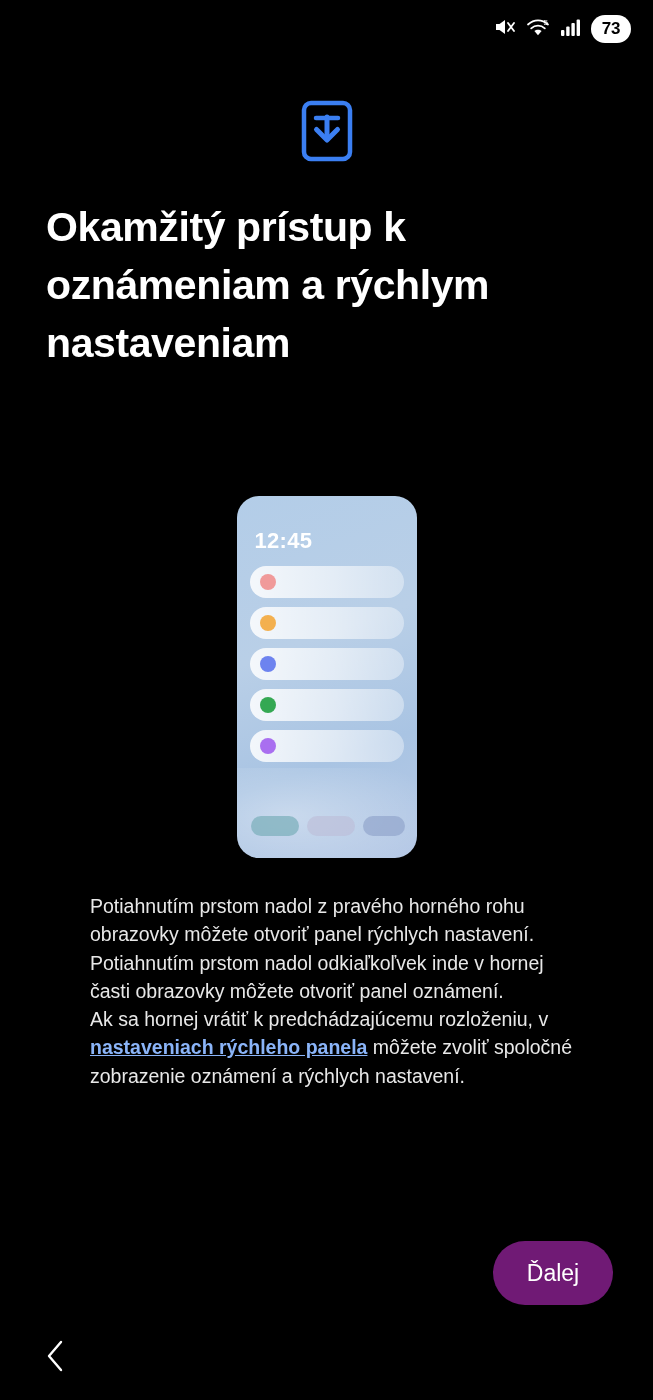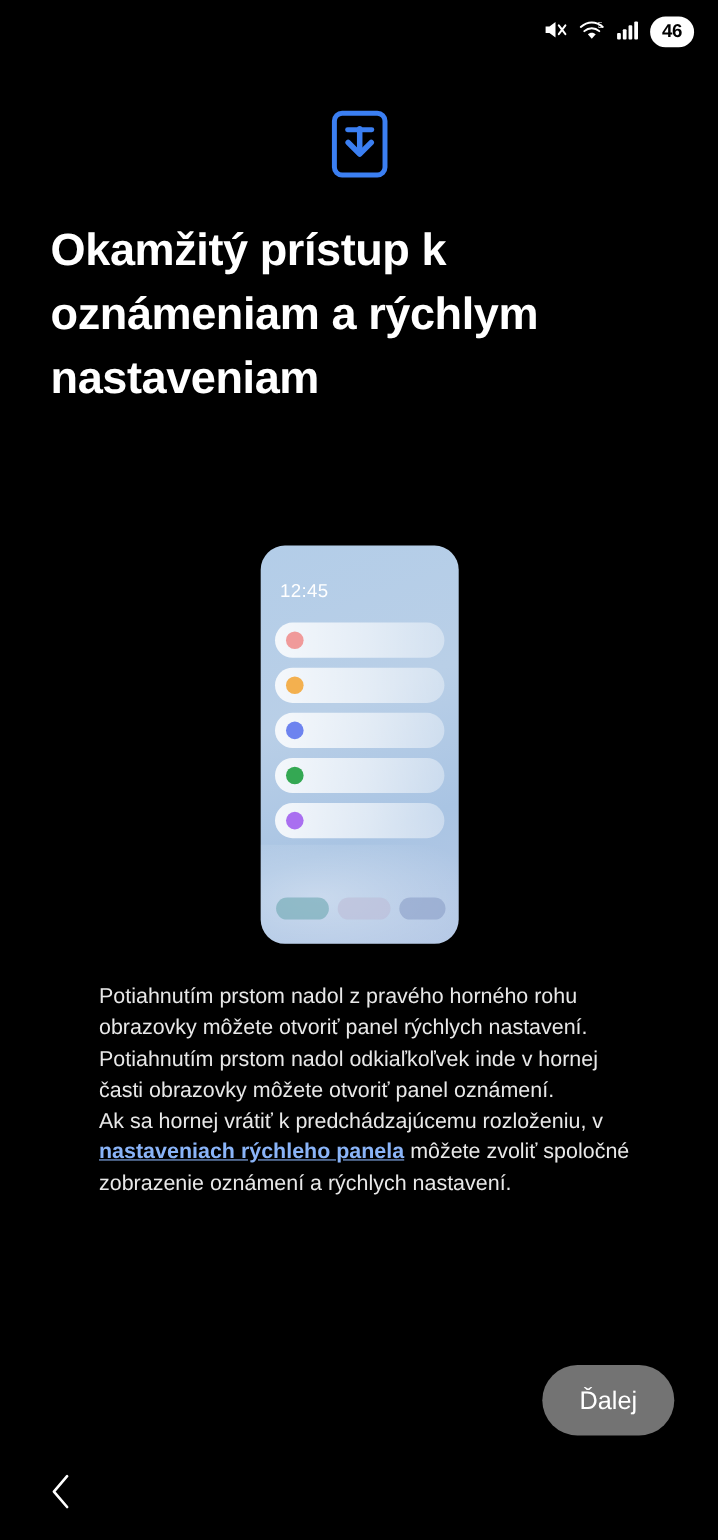--- a/index.html
+++ b/index.html
@@ -75,22 +75,22 @@
     width: 180px;
     height: 362px;
     border-radius: 22px;
     background: linear-gradient(160deg, #b3cde8 0%, #b9cfe7 40%, #a9c4e3 70%, #b6c9e6 100%);
     overflow: hidden;
   }
   .illus .clock {
     position: absolute;
     top: 32px;
     left: 18px;
-    font-size: 17px;
-    font-weight: 400;
+    font-size: 22px;
+    font-weight: 700;
     color: #ffffff;
     letter-spacing: 0.3px;
   }
   .illus .card {
     position: absolute;
     left: 13px;
     width: 154px;
     height: 32px;
     border-radius: 16px;
     background: linear-gradient(90deg, rgba(255,255,255,0.85) 0%, rgba(255,255,255,0.62) 55%, rgba(255,255,255,0.38) 100%);
@@ -145,21 +145,21 @@
 
   
   .next-btn {
     position: absolute;
     right: 40px;
     top: 1241px;
     width: 120px;
     height: 64px;
     border: none;
     border-radius: 32px;
-    background: #737373;
+    background: #701a75;
     color: #ffffff;
     font-size: 23px;
     font-family: "Liberation Sans", sans-serif;
     font-weight: 400;
     cursor: pointer;
   }
 
   
   .back-nav {
     position: absolute;
@@ -194,21 +194,21 @@
       </svg>
     </span>
     <span class="ic">
       <svg width="22" height="20" viewBox="0 0 22 20" fill="none">
         <rect x="1" y="13" width="3.4" height="6" rx="1" fill="#ffffff"></rect>
         <rect x="6.2" y="9.5" width="3.4" height="9.5" rx="1" fill="#ffffff"></rect>
         <rect x="11.4" y="6" width="3.4" height="13" rx="1" fill="#ffffff"></rect>
         <rect x="16.6" y="2.5" width="3.4" height="16.5" rx="1" fill="#ffffff"></rect>
       </svg>
     </span>
-    <span class="battery-pill">46</span>
+    <span class="battery-pill">73</span>
   </div>
 
   <div class="hero-icon">
     <svg width="54" height="62" viewBox="0 0 54 62" fill="none">
       <rect x="4" y="3" width="46" height="56" rx="7" stroke="#3b7ff2" stroke-width="4.5"></rect>
       <path d="M27 17v22" stroke="#3b7ff2" stroke-width="5" stroke-linecap="round"></path>
       <path d="M16.5 29.5L27 40l10.5-10.5" stroke="#3b7ff2" stroke-width="5" stroke-linecap="round" stroke-linejoin="round"></path>
       <path d="M16 18h22" stroke="#3b7ff2" stroke-width="4.5" stroke-linecap="round"></path>
     </svg>
   </div>

